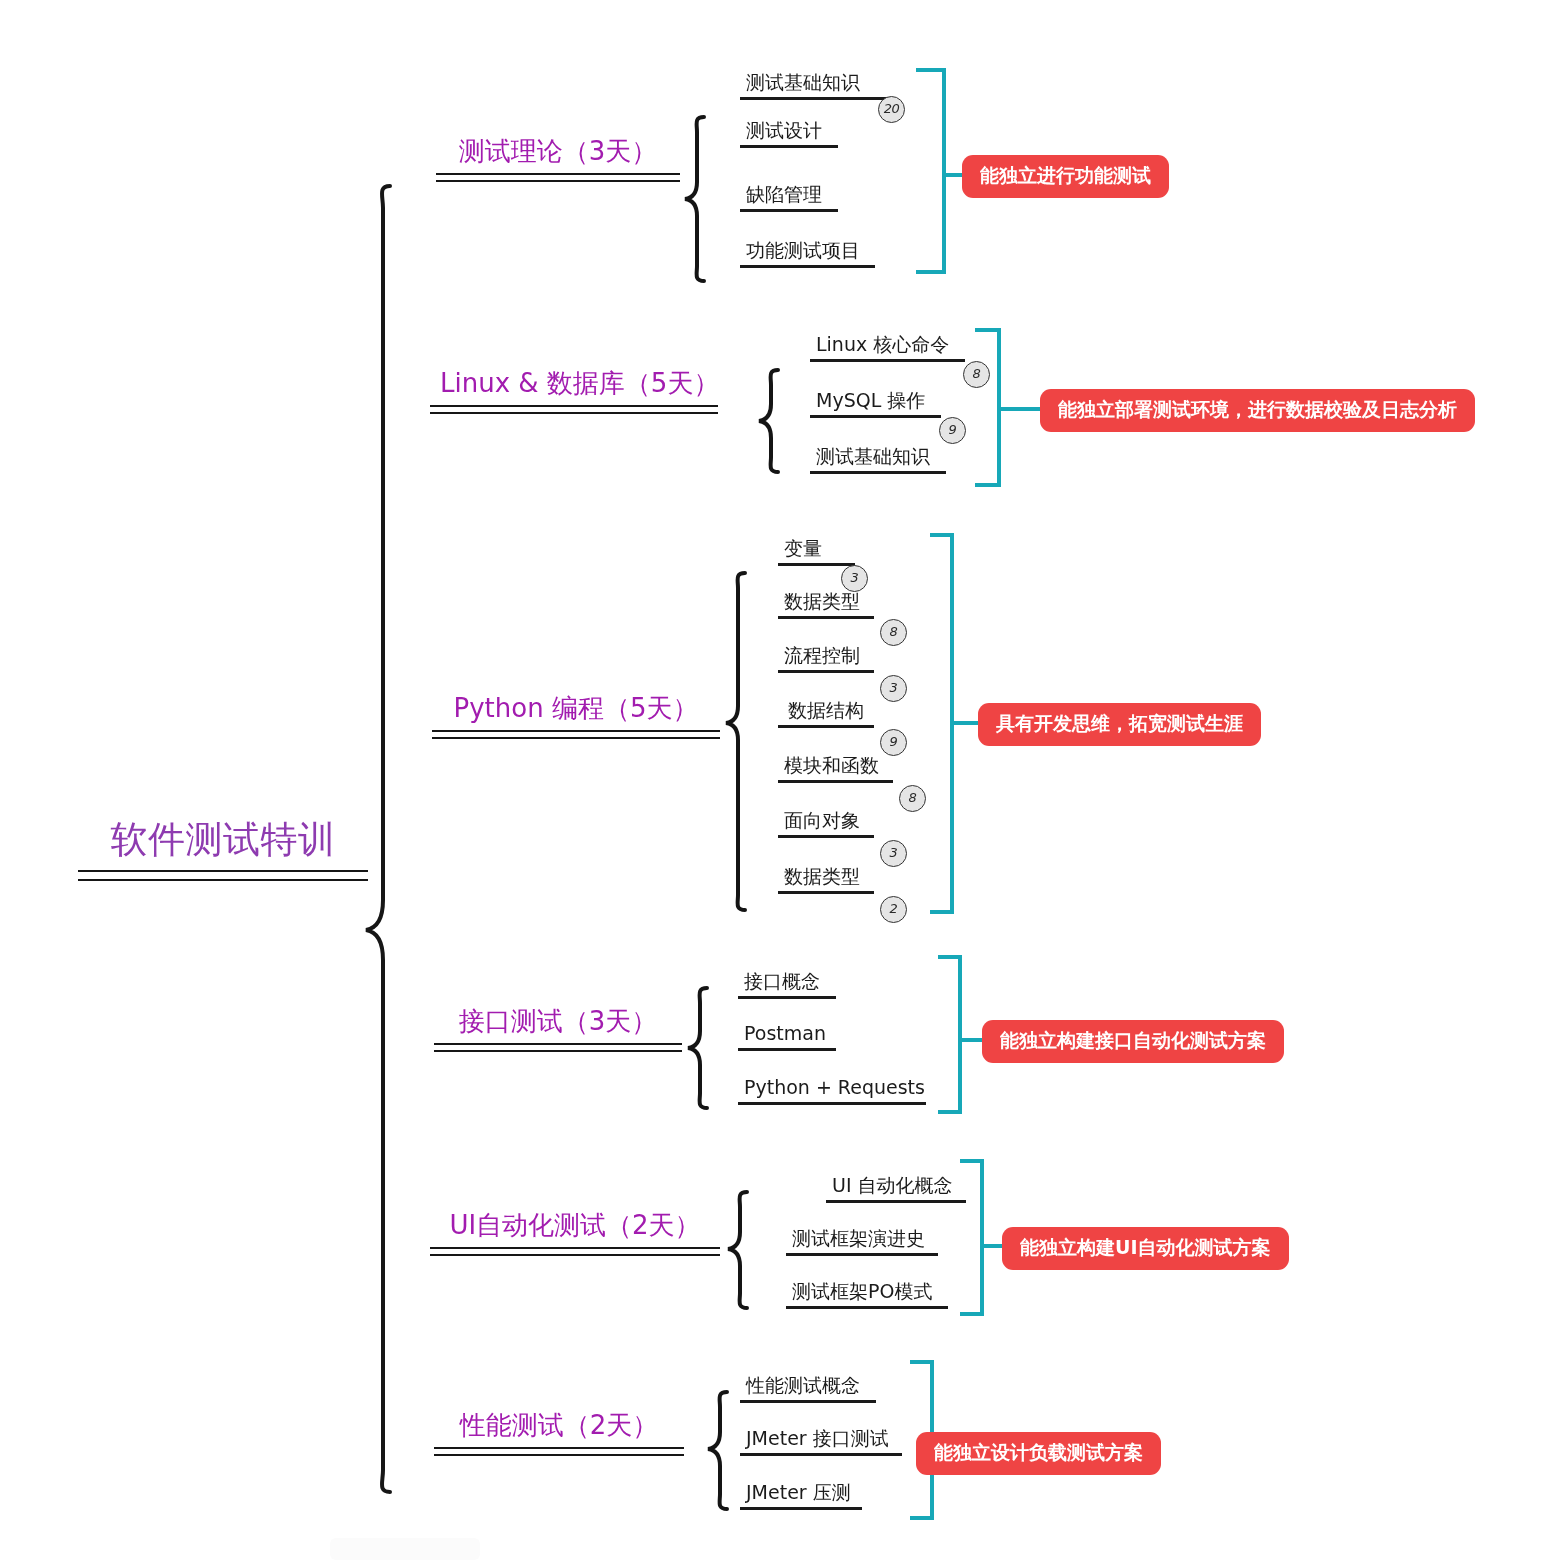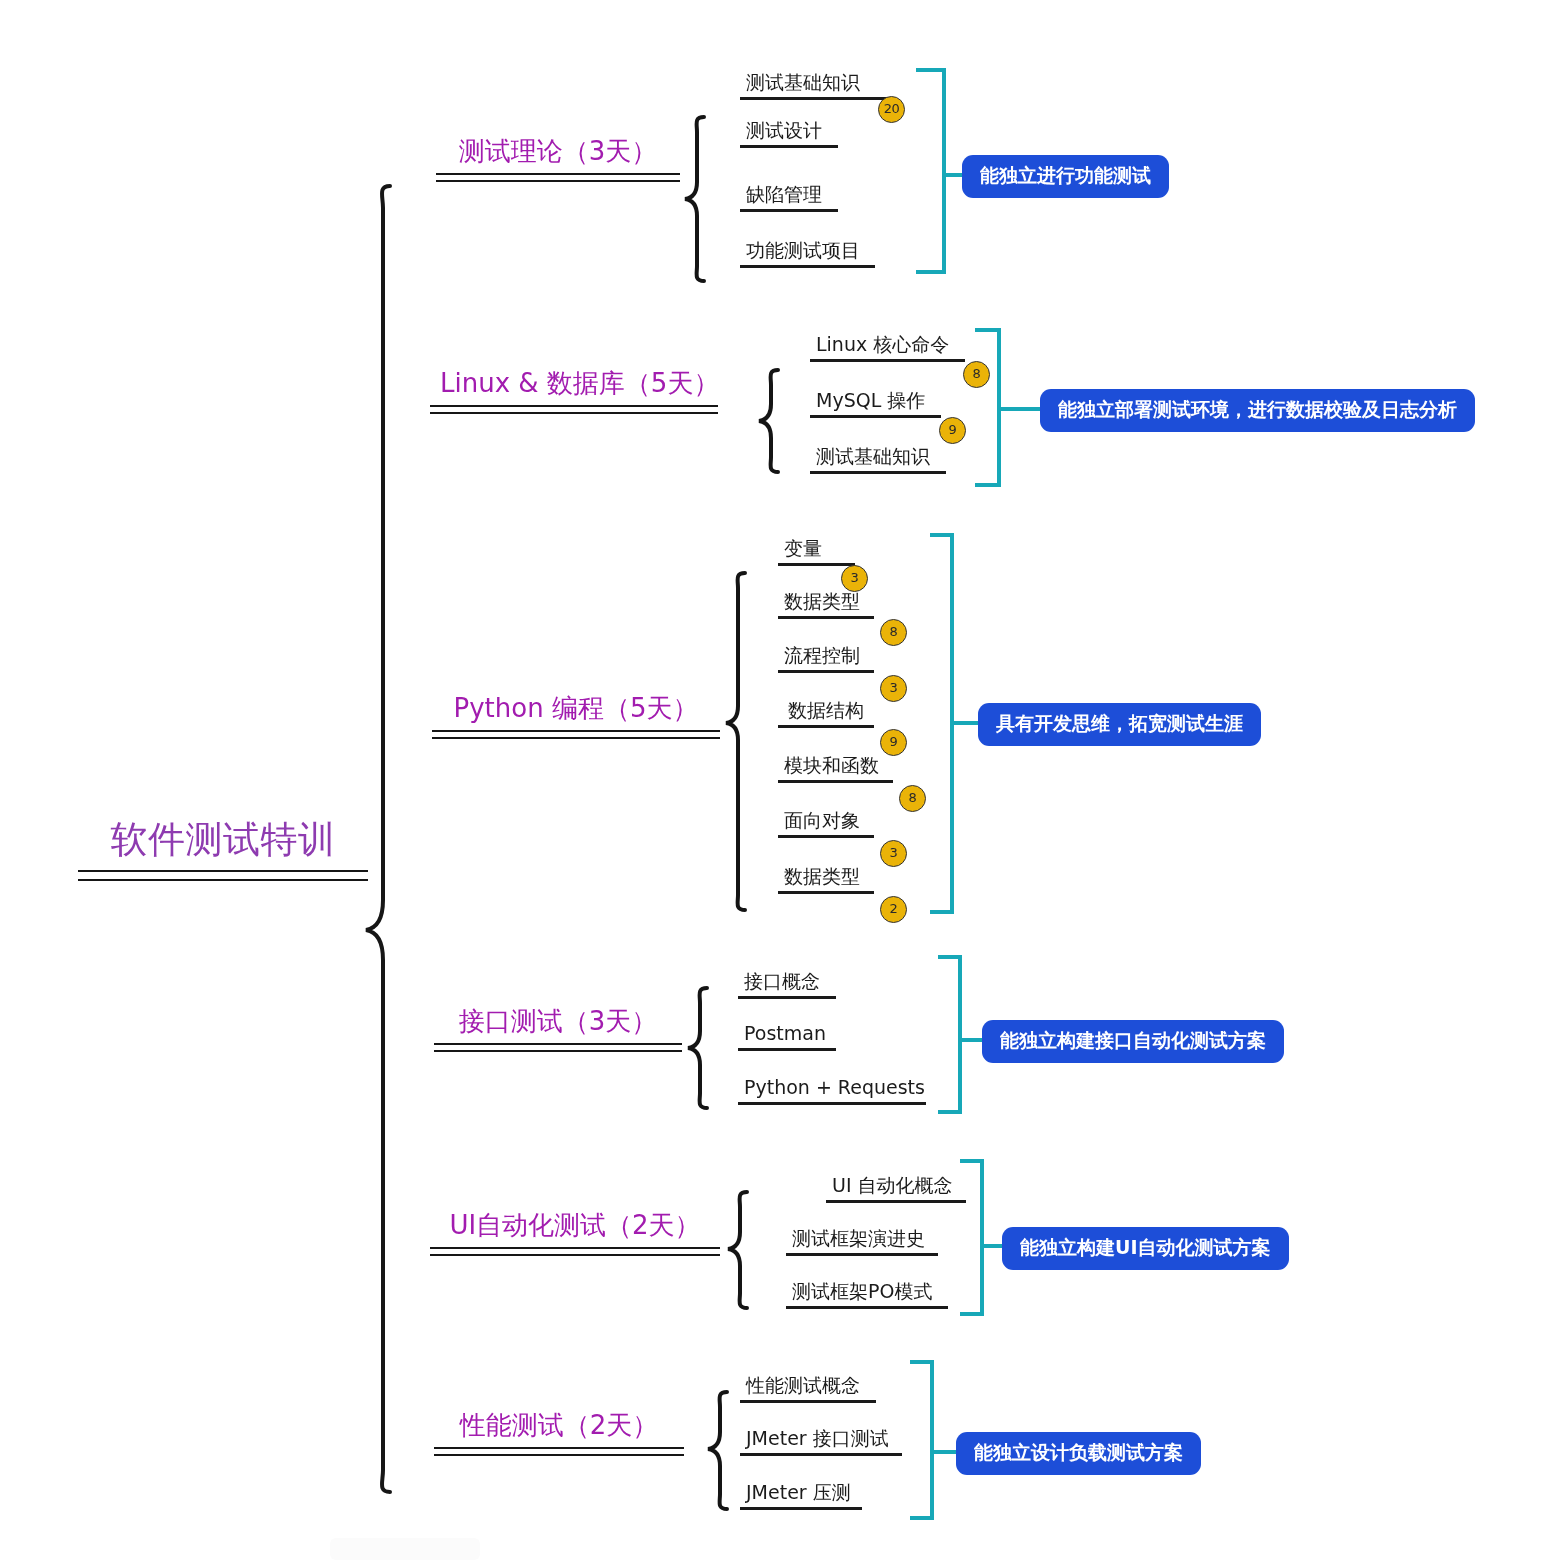--- a/index.html
+++ b/index.html
@@ -82,31 +82,32 @@
     height: 0;
     border-top: 3px solid #1a1a1a;
   }
   
   .count-badge {
     position: absolute;
     width: 25px;
     height: 25px;
     border: 1.4px solid #333333;
     border-radius: 50%;
-    background: #eab308;
+    background: #e5e5e5;
     color: #2a2a2a;
     font-size: 13px;
     line-height: 23px;
     text-align: center;
     letter-spacing: -0.5px;
+    font-style: italic;
   }
   
   .outcome-pill {
     position: absolute;
-    background: #1d4ed8;
+    background: #ef4444;
     color: #ffffff;
     font-size: 19px;
     line-height: 1;
     padding: 11px 18px 13px 18px;
     border-radius: 11px;
     white-space: nowrap;
     font-weight: bold;
   }
   .watermark {
     position: absolute;
@@ -367,16 +368,16 @@
   <div class="leaf-node" style="left:740px; top:1428px; width:162px;">
     <div class="leaf-label">JMeter 接口测试</div>
     <div class="leaf-underline"></div>
   </div>
 
   <div class="leaf-node" style="left:740px; top:1482px; width:122px;">
     <div class="leaf-label">JMeter 压测</div>
     <div class="leaf-underline"></div>
   </div>
 
-  <div class="outcome-pill" style="left:956px; top:1432px;">能独立设计负载测试方案</div>
+  <div class="outcome-pill" style="left:916px; top:1432px;">能独立设计负载测试方案</div>
 
   <div class="watermark"></div>
 </div>
 
 </body></html>

